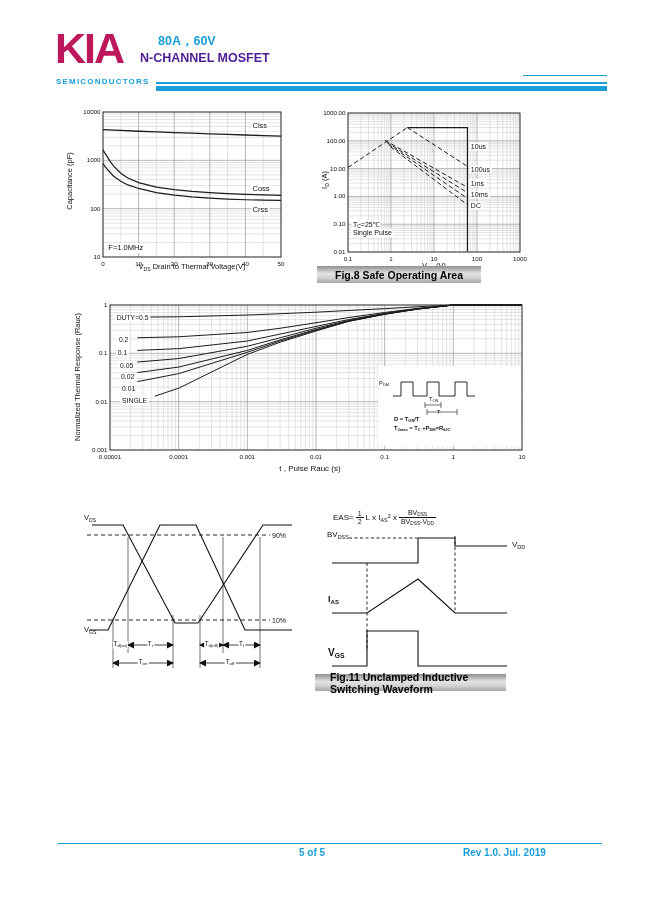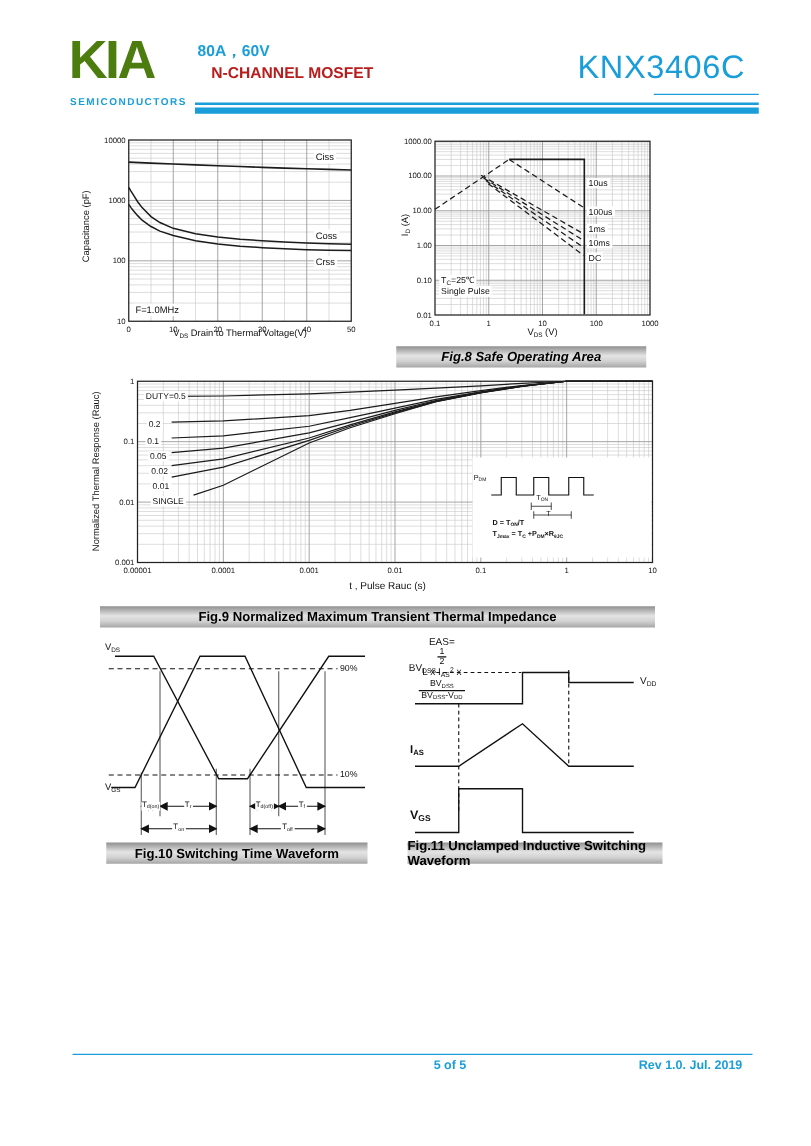--- a/index.html
+++ b/index.html
@@ -21,33 +21,32 @@
   .centerx{transform:translateX(-50%);}
   .roty{transform:translate(-50%,-50%) rotate(-90deg);white-space:nowrap;}
   .wlabel{font-size:6.3px;background:#fff;padding:0 1px;line-height:1.1;
           transform:translate(-50%,-50%);white-space:nowrap;}
   .sideline{font-size:7px;background:#fff;line-height:1;transform:translateY(-50%);white-space:nowrap;}
   .wvlab{font-size:7.5px;line-height:1;white-space:nowrap;}
   .tiny{font-size:5.8px;line-height:1.2;white-space:nowrap;}
   .frac{display:inline-block;text-align:center;vertical-align:middle;font-size:7px;margin:0 2px;}
   .frac .num{display:block;padding:0 2px;}
   .frac .den{display:block;border-top:1px solid #111;padding:0 2px;}
-  .formula{display:flex;align-items:center;font-size:8px;white-space:nowrap;flex-direction:column;}
-  .footer-text{font-weight:bold;font-size:10px;margin-left:48px;}
+  .formula{display:flex;align-items:center;font-size:8px;white-space:nowrap;}
+  .footer-text{font-weight:bold;font-size:10px;}
 </style>
 </head>
 <body>
 
 <div class="page">
 
-  <div class="abs logo" style="left:55px;top:27px;color:#4d7c0f;">KIA</div>
+  <div class="abs logo" style="left:55px;top:27px;color:#be185d;">KIA</div>
   <div class="abs logo-sub" style="left:56px;top:77px;color:#1A9ED9;">SEMICONDUCTORS</div>
   <div class="abs rating" style="left:158px;top:33px;color:#1A9ED9;">80A，60V</div>
-  <div class="abs devtype" style="left:169px;top:51px;color:#b91c1c;">N-CHANNEL MOSFET</div>
-  <div class="abs part" style="left:462px;top:38px;color:#1A9ED9;">KNX3406C</div>
+  <div class="abs devtype" style="left:140px;top:51px;color:#4c1d95;">N-CHANNEL MOSFET</div>
   <div class="abs" style="left:523px;top:75px;width:84px;height:1.2px;background:#1A9ED9;"></div>
   <div class="abs" style="left:156px;top:82px;width:451px;height:1.5px;background:#1A9ED9;"></div>
   <div class="abs" style="left:156px;top:85.5px;width:451px;height:5px;background:#1A9ED9;"></div>
 
   <svg class="abs" style="left:60px;top:107px;" width="245" height="168" viewBox="0 0 245 168">
       <line x1="60.8" x2="60.8" y1="5" y2="150" stroke="#c9c9c9" stroke-width="0.5"></line>
       <line x1="96.4" x2="96.4" y1="5" y2="150" stroke="#c9c9c9" stroke-width="0.5"></line>
       <line x1="132" x2="132" y1="5" y2="150" stroke="#c9c9c9" stroke-width="0.5"></line>
       <line x1="167.6" x2="167.6" y1="5" y2="150" stroke="#c9c9c9" stroke-width="0.5"></line>
       <line x1="203.20000000000002" x2="203.20000000000002" y1="5" y2="150" stroke="#c9c9c9" stroke-width="0.5"></line>
@@ -216,21 +215,21 @@
       <text x="170.86529734654454" y="90.16260003816959" font-size="7" text-anchor="start" fill="#111"><tspan>10ms</tspan></text>
       <rect x="169.36529541015625" y="94.99069213867188" width="13.125" height="8" fill="#fff"></rect>
       <text x="170.86529734654454" y="101.49069211704546" font-size="7" text-anchor="start" fill="#111"><tspan>DC</tspan></text>
       <rect x="51.39956283569336" y="113.1500015258789" width="29.795902252197266" height="9.599998474121094" fill="#fff"></rect>
       <text x="52.899564149193985" y="119.65" font-size="7" text-anchor="start" fill="#111"><tspan>T</tspan><tspan font-size="5.04" dy="1.6">C</tspan><tspan dy="-1.6">=25℃</tspan></text>
       <rect x="51.39956283569336" y="121.51863098144531" width="42.020511627197266" height="9" fill="#fff"></rect>
       <text x="52.899564149193985" y="128.0186338794587" font-size="7" text-anchor="start" fill="#111"><tspan>Single Pulse</tspan></text>
     </svg>
   <div class="abs axtitle roty" style="left:325px;top:180px;"><span>I</span><sub>D</sub><span> (A)</span></div>
   <div class="abs axtitle centerx" style="left:434px;top:261px;"><span>V</span><sub>DS</sub><span> (V)</span></div>
-  <div class="abs cap" style="left:317px;top:277px;width:200px;font-style:italic;">Fig.8 Safe Operating Area</div>
+  <div class="abs cap" style="left:317px;top:266px;width:164px;">Fig.8 Safe Operating Area</div>
 
   <svg class="abs" style="left:65px;top:298px;" width="480" height="168" viewBox="0 0 480 168">
       <line x1="65.67072636892672" x2="65.67072636892672" y1="7" y2="152" stroke="#c9c9c9" stroke-width="0.5"></line>
       <line x1="77.76232615741684" x2="77.76232615741684" y1="7" y2="152" stroke="#c9c9c9" stroke-width="0.5"></line>
       <line x1="86.34145273785343" x2="86.34145273785343" y1="7" y2="152" stroke="#c9c9c9" stroke-width="0.5"></line>
       <line x1="92.99594029773995" x2="92.99594029773995" y1="7" y2="152" stroke="#c9c9c9" stroke-width="0.5"></line>
       <line x1="98.43305252634354" x2="98.43305252634354" y1="7" y2="152" stroke="#c9c9c9" stroke-width="0.5"></line>
       <line x1="103.0300654143123" x2="103.0300654143123" y1="7" y2="152" stroke="#c9c9c9" stroke-width="0.5"></line>
       <line x1="107.01217910678014" x2="107.01217910678014" y1="7" y2="152" stroke="#c9c9c9" stroke-width="0.5"></line>
       <line x1="110.52465231483367" x2="110.52465231483367" y1="7" y2="152" stroke="#c9c9c9" stroke-width="0.5"></line>
@@ -345,21 +344,20 @@
     <path d="M328,98 H336 V84 H348 V98 H362 V84 H374 V98 H390 V84 H402 V98 H410" fill="none" stroke="#111" stroke-width="0.9"></path>
     <path d="M360,107 H376 M360,104 V110 M376,104 V110 M362,114 H392 M362,111 V117 M392,111 V117" fill="none" stroke="#111" stroke-width="0.6"></path>
   </svg>
   <div class="abs tiny" style="left:379px;top:380px;"><span>P</span><sub>DM</sub></div>
   <div class="abs tiny" style="left:429px;top:396px;"><span>T</span><sub>ON</sub></div>
   <div class="abs tiny" style="left:437px;top:409px;">T</div>
   <div class="abs tiny" style="left:394px;top:416px;font-weight:bold;"><span>D = T</span><sub>ON</sub><span>/T</span></div>
   <div class="abs tiny" style="left:394px;top:425px;font-weight:bold;"><span>T</span><sub>Jmax</sub><span> = T</span><sub>C</sub><span> +P</span><sub>DM</sub><span>×R</span><sub>θJC</sub></div>
   <div class="abs axtitle roty" style="left:77px;top:377px;">Normalized Thermal Response (Rauc)</div>
   <div class="abs axtitle centerx" style="left:310px;top:464px;font-size:8px;">t , Pulse Rauc (s)</div>
-  <div class="abs cap" style="left:80px;top:485px;width:444px;">Fig.9 Normalized Maximum Transient Thermal Impedance</div>
 
   <svg class="abs" style="left:75px;top:512px;" width="235" height="162" viewBox="0 0 235 162">
     <defs>
       <marker id="arr" viewBox="0 0 8 8" refX="7" refY="4" markerWidth="7" markerHeight="7" orient="auto-start-reverse" markerUnits="userSpaceOnUse">
         <path d="M0,0 L8,4 L0,8 z" fill="#111"></path>
       </marker>
     </defs>
     <path d="M17,13 H48 L100,111 H123 L188,13 H217" fill="none" stroke="#111" stroke-width="1.1"></path>
     <path d="M14,118 H33 L85,13 H121 L170,118 H217" fill="none" stroke="#111" stroke-width="1.1"></path>
     <path d="M12,23 H195" stroke="#111" stroke-width="0.9" stroke-dasharray="4,3"></path>
@@ -377,21 +375,20 @@
   <div class="abs wvlab" style="left:84px;top:514px;"><span>V</span><sub>DS</sub></div>
   <div class="abs wvlab" style="left:84px;top:626px;"><span>V</span><sub>GS</sub></div>
   <div class="abs sideline" style="left:272px;top:535px;">90%</div>
   <div class="abs sideline" style="left:272px;top:620px;">10%</div>
   <div class="abs wlabel" style="left:120.5px;top:645px;"><span>T</span><sub>d(on)</sub></div>
   <div class="abs wlabel" style="left:150.5px;top:645px;"><span>T</span><sub>r</sub></div>
   <div class="abs wlabel" style="left:211.5px;top:645px;"><span>T</span><sub>d(off)</sub></div>
   <div class="abs wlabel" style="left:241.5px;top:645px;"><span>T</span><sub>f</sub></div>
   <div class="abs wlabel" style="left:143px;top:663px;"><span>T</span><sub>on</sub></div>
   <div class="abs wlabel" style="left:230px;top:663px;"><span>T</span><sub>off</sub></div>
-  <div class="abs cap" style="left:85px;top:674px;width:209px;">Fig.10 Switching Time Waveform</div>
 
   <div class="abs formula" style="left:333px;top:509px;">
     <span>EAS=</span>
     <span class="frac">
       <span class="num">1</span>
       <span class="den">2</span>
     </span>
     <span><span>L x I</span><sub>AS</sub><sup>2</sup><span> x</span></span>
     <span class="frac">
       <span class="num"><span>BV</span><sub>DSS</sub></span>
@@ -403,19 +400,19 @@
     <path d="M7,55 H93 V30 H130 V38 H182" fill="none" stroke="#111" stroke-width="1.1"></path>
     <path d="M7,105 H42 L93,71 L130,105 H182" fill="none" stroke="#111" stroke-width="1.1"></path>
     <path d="M7,158 H42 V123 H93 V158 H182" fill="none" stroke="#111" stroke-width="1.1"></path>
     <path d="M42,55 V143" stroke="#111" stroke-width="0.9" stroke-dasharray="3,2.5"></path>
     <path d="M130,28 V105" stroke="#111" stroke-width="0.9" stroke-dasharray="3,2.5"></path>
   </svg>
   <div class="abs wvlab" style="left:327px;top:531px;font-size:8px;"><span>BV</span><sub>DSS</sub></div>
   <div class="abs wvlab" style="left:512px;top:541px;font-size:8px;"><span>V</span><sub>DD</sub></div>
   <div class="abs wvlab" style="left:328px;top:595px;font-size:9px;font-weight:bold;"><span>I</span><sub>AS</sub></div>
   <div class="abs wvlab" style="left:328px;top:648px;font-size:10px;font-weight:bold;"><span>V</span><sub>GS</sub></div>
-  <div class="abs cap" style="left:326px;top:674px;width:204px;">Fig.11 Unclamped Inductive Switching Waveform</div>
+  <div class="abs cap" style="left:315px;top:674px;width:176px;padding-left:15px;">Fig.11 Unclamped Inductive Switching Waveform</div>
 
   <div class="abs" style="left:58px;top:843px;width:544px;height:1.4px;background:#1A9ED9;"></div>
   <div class="abs footer-text centerx" style="left:312px;top:847px;color:#1A9ED9;">5 of 5</div>
   <div class="abs footer-text" style="left:463px;top:847px;color:#1A9ED9;">Rev 1.0. Jul. 2019</div>
 
 </div>
 
 </body></html>

